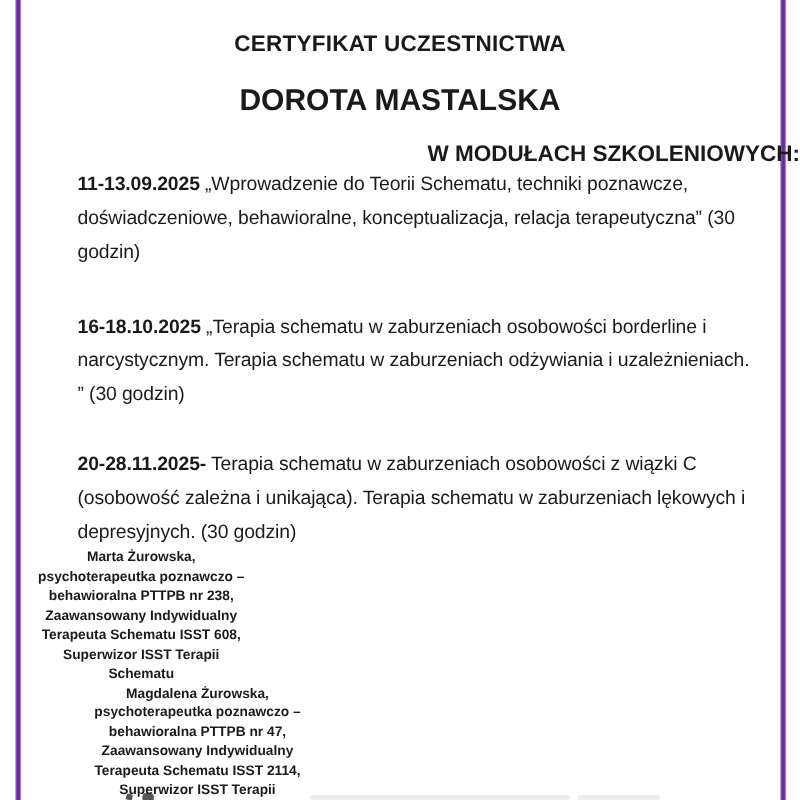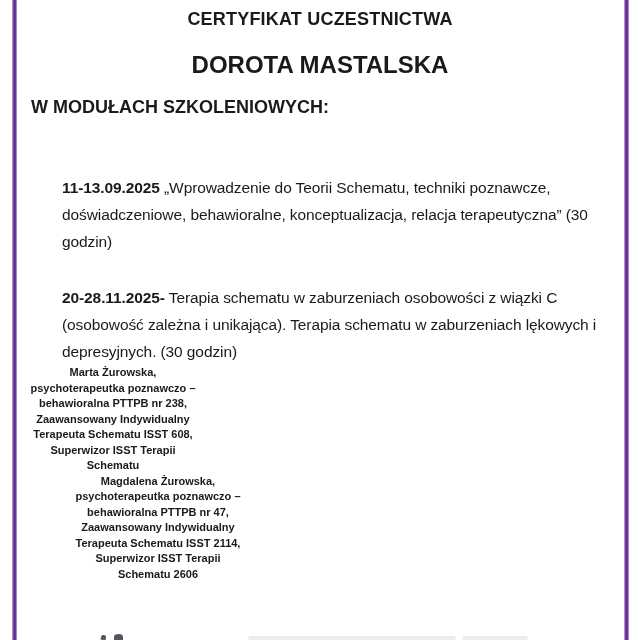--- a/index.html
+++ b/index.html
@@ -16,49 +16,49 @@
     background: linear-gradient(90deg,
       #e8dcf2 0%, #8a56b8 18%, var(--border-color, #5b2a86) 45%,
       #6f37a3 72%, #c9aede 100%);
   }
   .page-border.left  { left: 12px; }
   .page-border.right { right: 11px; }
 
   .content { position: absolute; top: 0; left: 0; right: 0; }
 
   .title {
-    margin-top: 8px;
+    margin-top: 24px;
     text-align: center;
     font-size: 18px; line-height: 22px;
     font-weight: bold; letter-spacing: 0.2px;
   }
   .name {
     margin-top: 20px;
     text-align: center;
     font-size: 24px; line-height: 30px;
     font-weight: bold;
     text-underline-offset: 4px;
     text-decoration-thickness: 2px;
   }
   .subtitle {
     margin-top: 16px;
-    text-align: left;
+    text-align: right;
     font-size: 18px; line-height: 22px;
     font-weight: bold;
     padding-left: 31px;
   }
 
   .modules { margin-left: 62px; width: 545px; }
   .module {
     margin: 0;
     font-size: 15.5px;
     line-height: 27px;
     letter-spacing: -0.1px;
   }
-  .module-1 { margin-top: 56px; }
+  .module-1 { }
   .module-2 { margin-top: 33px; }
   .module-3 { margin-top: 29px; }
   .module .date { font-weight: bold; }
 
   .signatures {
     display: flex;
     font-weight: bold;
     font-size: 11px;
     line-height: 15.5px;
     text-align: center;
@@ -94,20 +94,21 @@
 
     <div class="title">CERTYFIKAT UCZESTNICTWA</div>
 
     <div class="name">DOROTA MASTALSKA</div>
 
     <div class="subtitle">W MODUŁACH SZKOLENIOWYCH:</div>
 
     <div class="modules">
       <p class="module module-1"><span class="date">11-13.09.2025</span><span> „Wprowadzenie do Teorii Schematu, techniki poznawcze, doświadczeniowe, behawioralne, konceptualizacja, relacja terapeutyczna” (30 godzin)</span></p>
 
+      <p class="module module-2"><span class="date">16-18.10.2025</span><span> „Terapia schematu w zaburzeniach osobowości borderline i narcystycznym. Terapia schematu w zaburzeniach odżywiania i uzależnieniach. ” (30 godzin)</span></p>
 
       <p class="module module-3"><span class="date">20-28.11.2025-</span><span> Terapia schematu w zaburzeniach osobowości z wiązki C (osobowość zależna i unikająca). Terapia schematu w zaburzeniach lękowych i depresyjnych. (30 godzin)</span></p>
     </div>
 
     <div class="signatures">
       <div class="sig-1"><span>Marta Żurowska,</span> <span>psychoterapeutka poznawczo – behawioralna PTTPB nr 238, Zaawansowany Indywidualny Terapeuta Schematu ISST 608, Superwizor ISST Terapii Schematu</span></div>
 
       <div class="sig-2"><span>Magdalena Żurowska,</span> <span>psychoterapeutka poznawczo – behawioralna PTTPB nr 47, Zaawansowany Indywidualny Terapeuta Schematu ISST 2114, Superwizor ISST Terapii Schematu 2606</span></div>
 
     </div>

